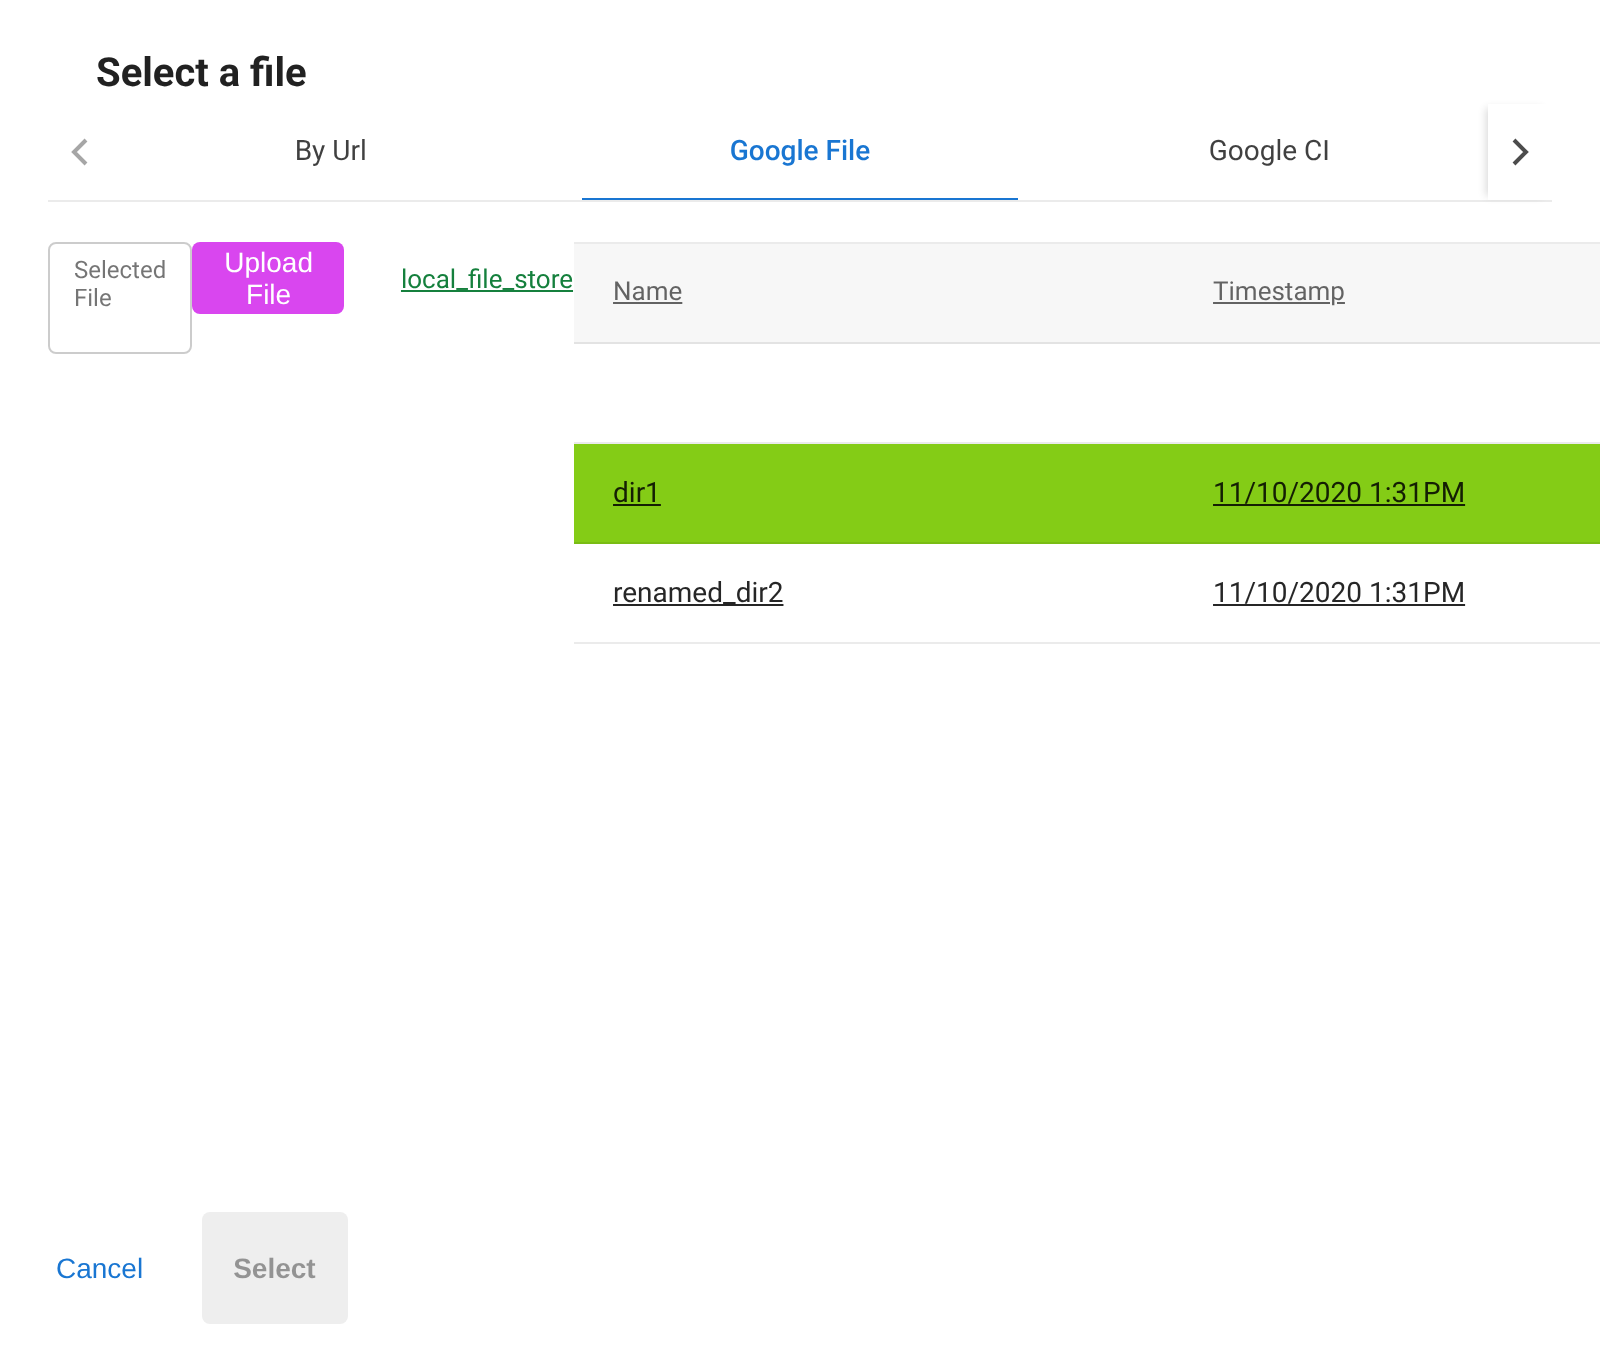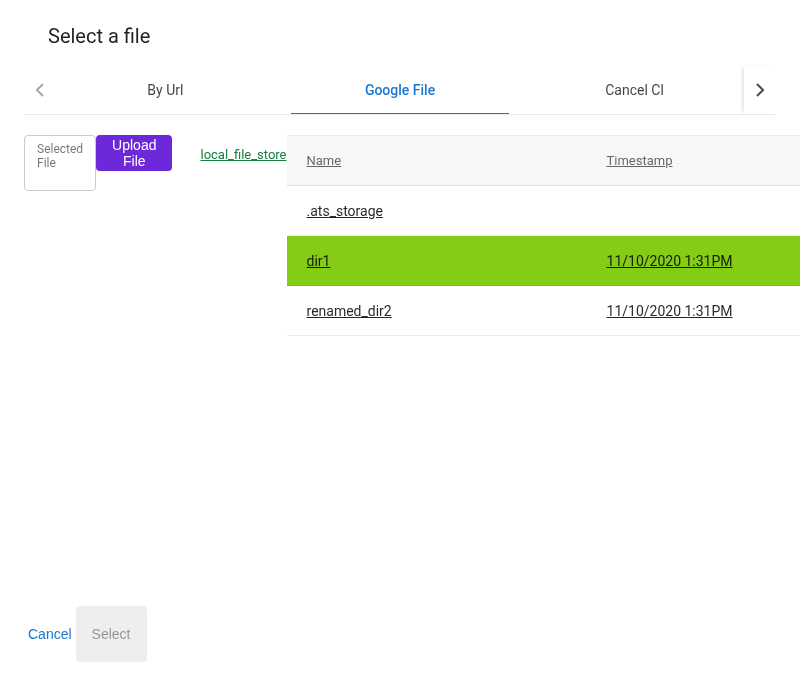--- a/index.html
+++ b/index.html
@@ -15,22 +15,22 @@
   }
   .dialog {
     width: 100%;
     height: 100%;
     padding: 24px 24px 0 24px;
     display: flex;
     flex-direction: column;
   }
   .dialog-title {
     font-size: 20px;
-    font-weight: 400;
-    margin-bottom: 18px;
+    font-weight: 700;
+    margin-bottom: 4px;
     padding-left: 24px;
   }
   .tabs-wrap {
     position: relative;
     display: flex;
     align-items: center;
     border-bottom: 1px solid rgba(0,0,0,0.08);
   }
   .tab-arrow {
     width: 32px;
@@ -95,21 +95,21 @@
   .field-input {
     border: none;
     outline: none;
     width: 100%;
     font-size: 14px;
     background: transparent;
     height: 20px;
     margin-top: 2px;
   }
   .btn-upload {
-    background: #6d28d9;
+    background: #d946ef;
     color: #fff;
     border: none;
     border-radius: 4px;
     padding: 0 16px;
     height: 36px;
     font-size: 14px;
     cursor: pointer;
     align-self: flex-start;
   }
   .breadcrumb {
@@ -139,38 +139,39 @@
   .col-size { flex: 1; }
   .col-act  { flex: 0 0 60px; display:flex; justify-content:center; color: rgba(0,0,0,0.5);}
   .trow { cursor: pointer; font-size: 14px; color: rgba(0,0,0,0.85);}
   .trow.selected { background: #84cc16; }
   .actions {
     position: absolute;
     left: 24px;
     bottom: 24px;
     display: flex;
     align-items: center;
-    gap: 0;
+    gap: 25px;
   }
   .btn-cancel {
     background: none;
     border: none;
     color: #1976d2;
     font-size: 14px;
     cursor: pointer;
     padding: 8px 4px;
   }
   .btn-select {
     background: #eee;
     border: none;
     border-radius: 4px;
     color: rgba(0,0,0,0.38);
     font-size: 14px;
     padding: 20px 16px;
     cursor: default;
+    font-weight: bold;
   }
   svg { display:block; }
 </style>
 </head>
 <body>
 
 <div class="dialog">
 
   <div class="dialog-title">Select a file</div>
 
@@ -183,21 +184,21 @@
       </span>
     </div>
     <div class="tabs">
       <div class="tab">
         <span>By Url</span>
       </div>
       <div class="tab active">
         <span>Google File</span>
       </div>
       <div class="tab">
-        <span>Cancel CI</span>
+        <span>Google CI</span>
       </div>
     </div>
     <div class="tab-arrow right">
       <span>
         <svg width="10" height="16" viewBox="0 0 10 16">
             <path d="M2 2 L8 8 L2 14" stroke="currentColor" stroke-width="2" fill="none"></path>
           </svg>
       </span>
     </div>
   </div>
@@ -215,21 +216,20 @@
 
     <div class="table">
       <div class="thead">
         <div class="col-name">Name</div>
         <div class="col-ts">Timestamp</div>
         <div class="col-size">Size</div>
         <div class="col-act"></div>
       </div>
 
       <div class="trow">
-        <div class="col-name">.ats_storage</div>
         <div class="col-size"></div>
         <div class="col-act">
           <span>
             <svg width="8" height="14" viewBox="0 0 10 16">
                 <path d="M2 2 L8 8 L2 14" stroke="currentColor" stroke-width="2" fill="none"></path>
               </svg>
           </span>
         </div>
       </div>
 

